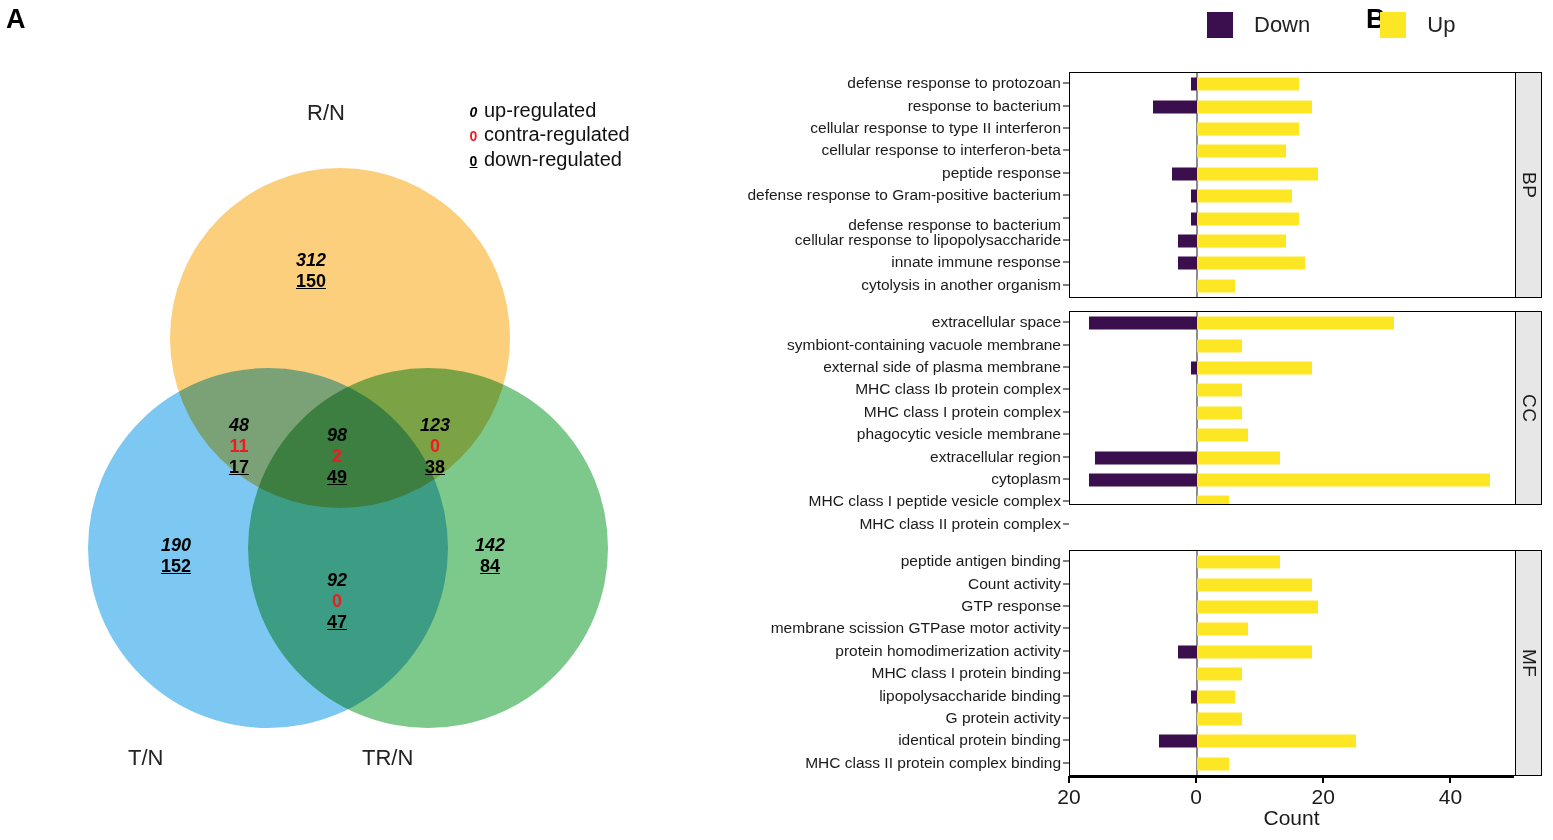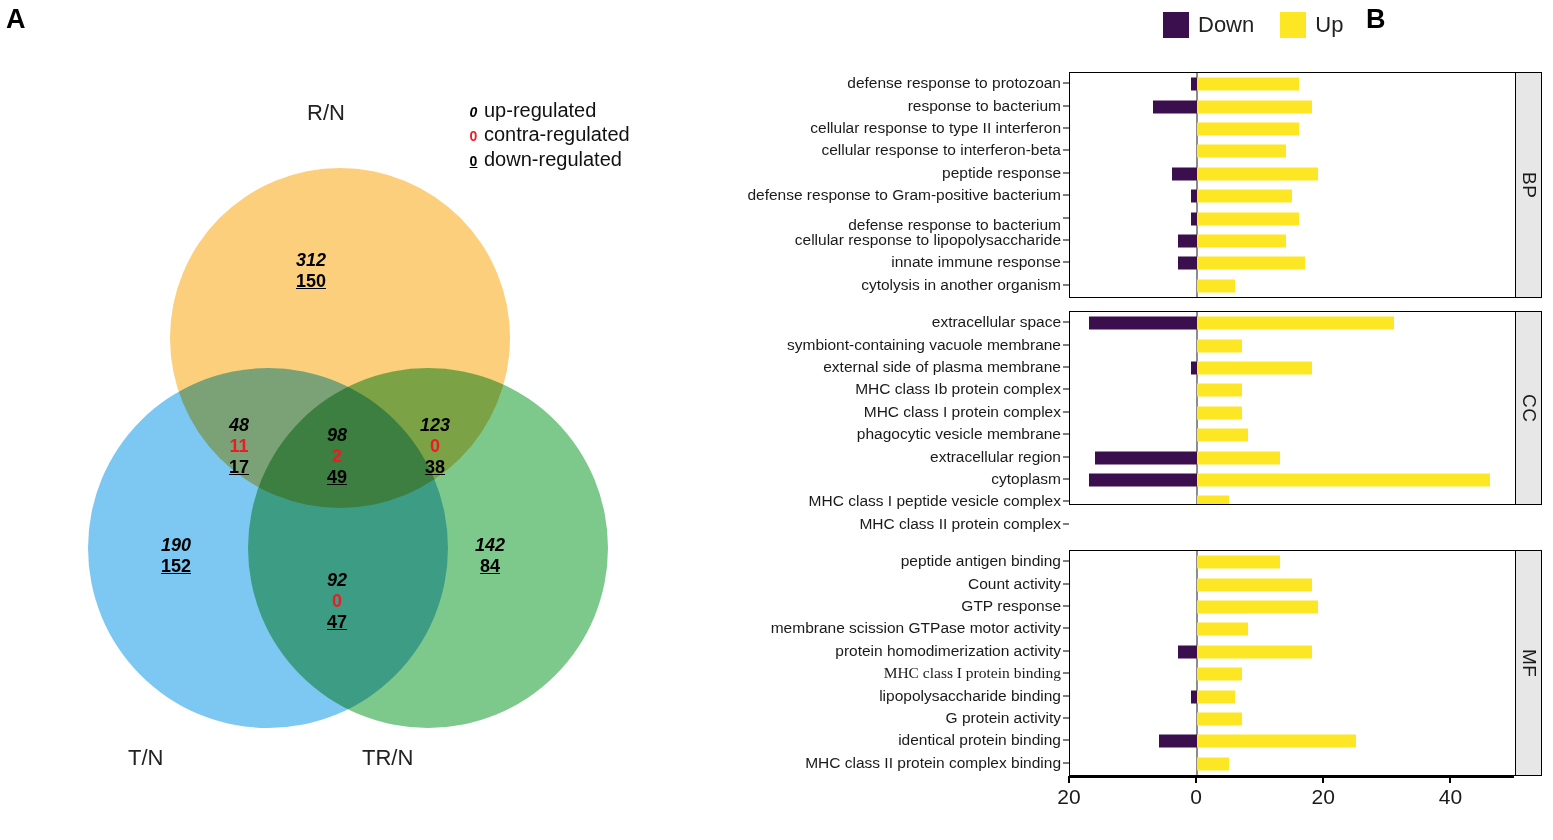--- a/index.html
+++ b/index.html
@@ -77,21 +77,21 @@
   .key-glyph.down   { text-decoration: underline; color:#000; }
 
   
   #panel-b { position: absolute; left: 680px; top: 0; width: 873px; height: 840px; }
 
   #b-legend {
     position: absolute; left: 483px; top: 12px;
     display: flex; align-items: center; gap: 26px;
     font-size: 22px; color: #222;
   }
-  #b-legend .item { display:flex; align-items:center; gap: 9px; }
+  #b-legend .item { display:flex; align-items:center; gap: 21px; margin-left: 44px; }
   #b-legend .sw { width: 26px; height: 26px; display:block; }
 
   .facet {
     position: absolute;
     display: flex;
     align-items: stretch;
   }
   #facet-bp { left: 140px; top: 72px;  width: 722px; height: 226px; }
   #facet-cc { left: 140px; top: 311px; width: 722px; height: 194px; }
   #facet-mf { left: 140px; top: 550px; width: 722px; height: 226px; }
@@ -352,21 +352,21 @@
         <div class="axis-tick-label" style="top: 11.2px;">peptide antigen binding</div>
         <div class="axis-tick-dash" style="top: 11.2px;"></div>
         <div class="axis-tick-label" style="top: 33.6px;">Count activity</div>
         <div class="axis-tick-dash" style="top: 33.6px;"></div>
         <div class="axis-tick-label" style="top: 56px;">GTP response</div>
         <div class="axis-tick-dash" style="top: 56px;"></div>
         <div class="axis-tick-label" style="top: 78.4px;">membrane scission GTPase motor activity</div>
         <div class="axis-tick-dash" style="top: 78.4px;"></div>
         <div class="axis-tick-label" style="top: 100.8px;">protein homodimerization activity</div>
         <div class="axis-tick-dash" style="top: 100.8px;"></div>
-        <div class="axis-tick-label" style="top: 123.2px; font-family: Liberation Serif, serif;">MHC class I protein binding</div>
+        <div class="axis-tick-label" style="top: 123.2px;">MHC class I protein binding</div>
         <div class="axis-tick-dash" style="top: 123.2px;"></div>
         <div class="axis-tick-label" style="top: 145.6px;">lipopolysaccharide binding</div>
         <div class="axis-tick-dash" style="top: 145.6px;"></div>
         <div class="axis-tick-label" style="top: 168px;">G protein activity</div>
         <div class="axis-tick-dash" style="top: 168px;"></div>
         <div class="axis-tick-label" style="top: 190.4px;">identical protein binding</div>
         <div class="axis-tick-dash" style="top: 190.4px;"></div>
         <div class="axis-tick-label" style="top: 212.8px;">MHC class II protein complex binding</div>
         <div class="axis-tick-dash" style="top: 212.8px;"></div>
       </div>
@@ -395,13 +395,14 @@
   <div id="x-axis-ticks">
       <div class="x-tick" style="position: absolute; left: 388px; top: 776px;"></div>
       <div class="x-tick-label" style="position: absolute; left: 389px; top: 785px;">20</div>
       <div class="x-tick" style="position: absolute; left: 515.143px; top: 776px;"></div>
       <div class="x-tick-label" style="position: absolute; left: 516.143px; top: 785px;">0</div>
       <div class="x-tick" style="position: absolute; left: 642.286px; top: 776px;"></div>
       <div class="x-tick-label" style="position: absolute; left: 643.286px; top: 785px;">20</div>
       <div class="x-tick" style="position: absolute; left: 769.429px; top: 776px;"></div>
       <div class="x-tick-label" style="position: absolute; left: 770.429px; top: 785px;">40</div>
     </div>
+  <div id="x-title" style="left: 389px; width: 445px;">Count</div>
 </div>
 
 </body></html>

